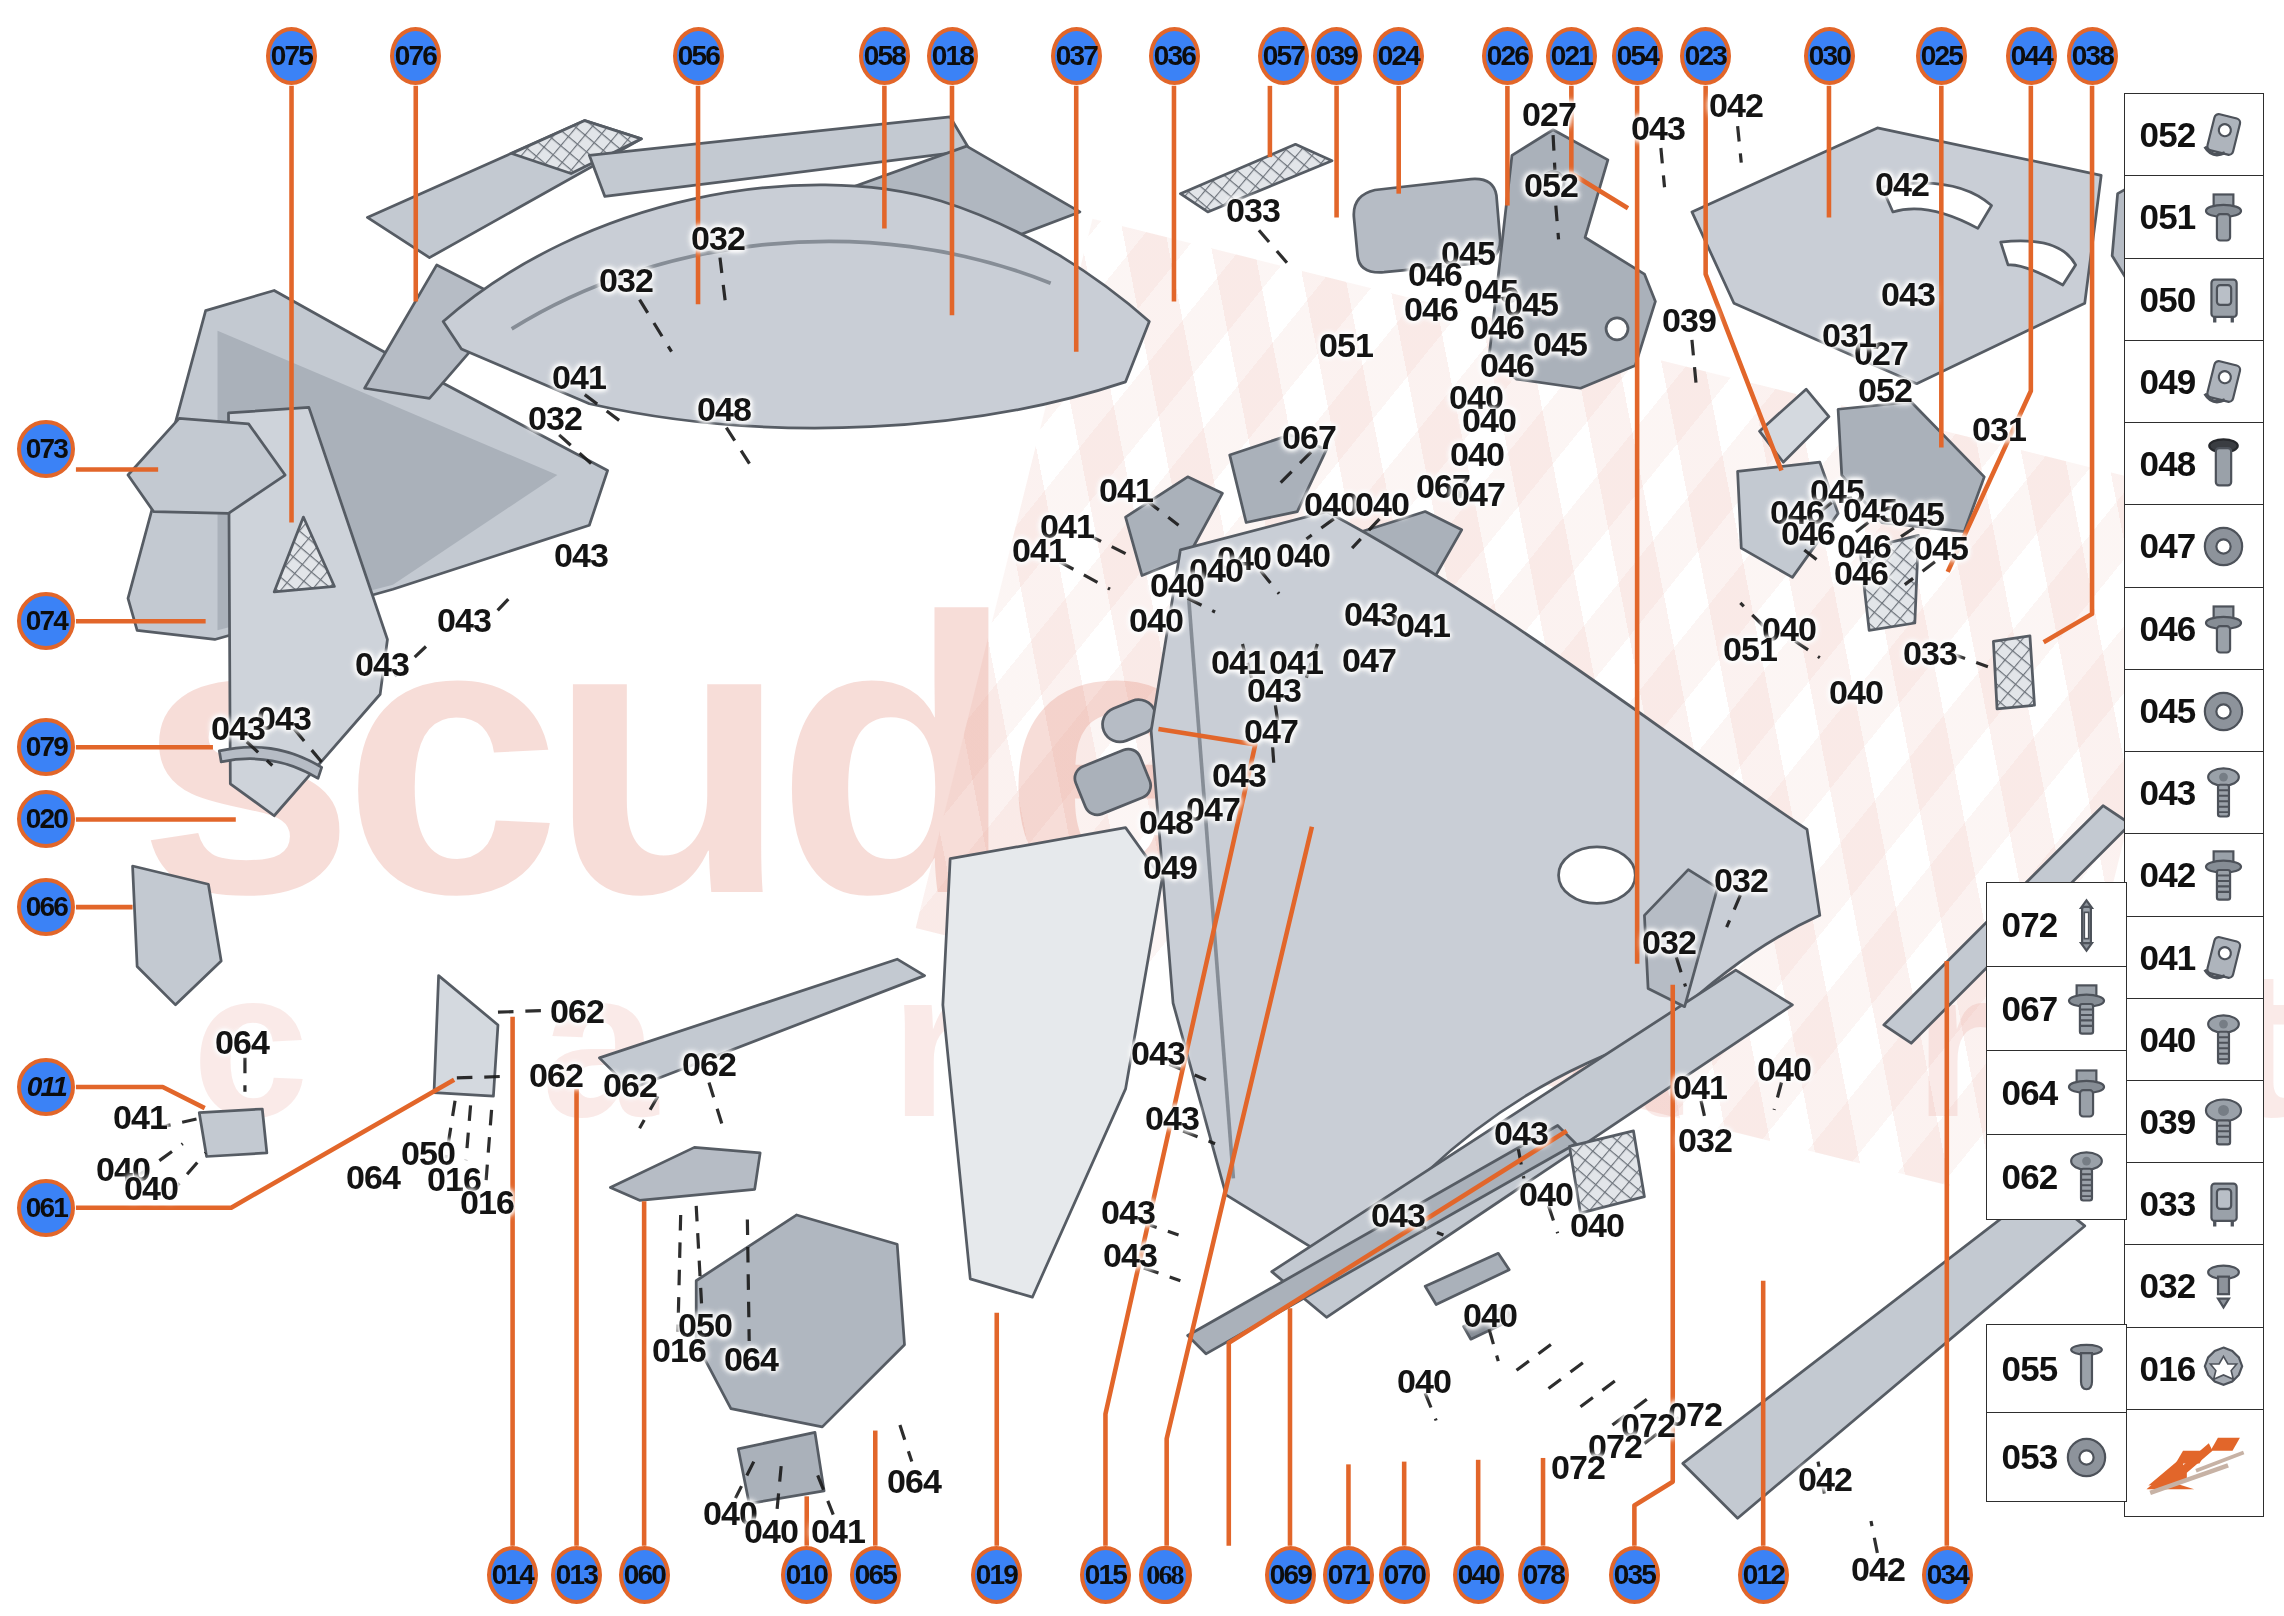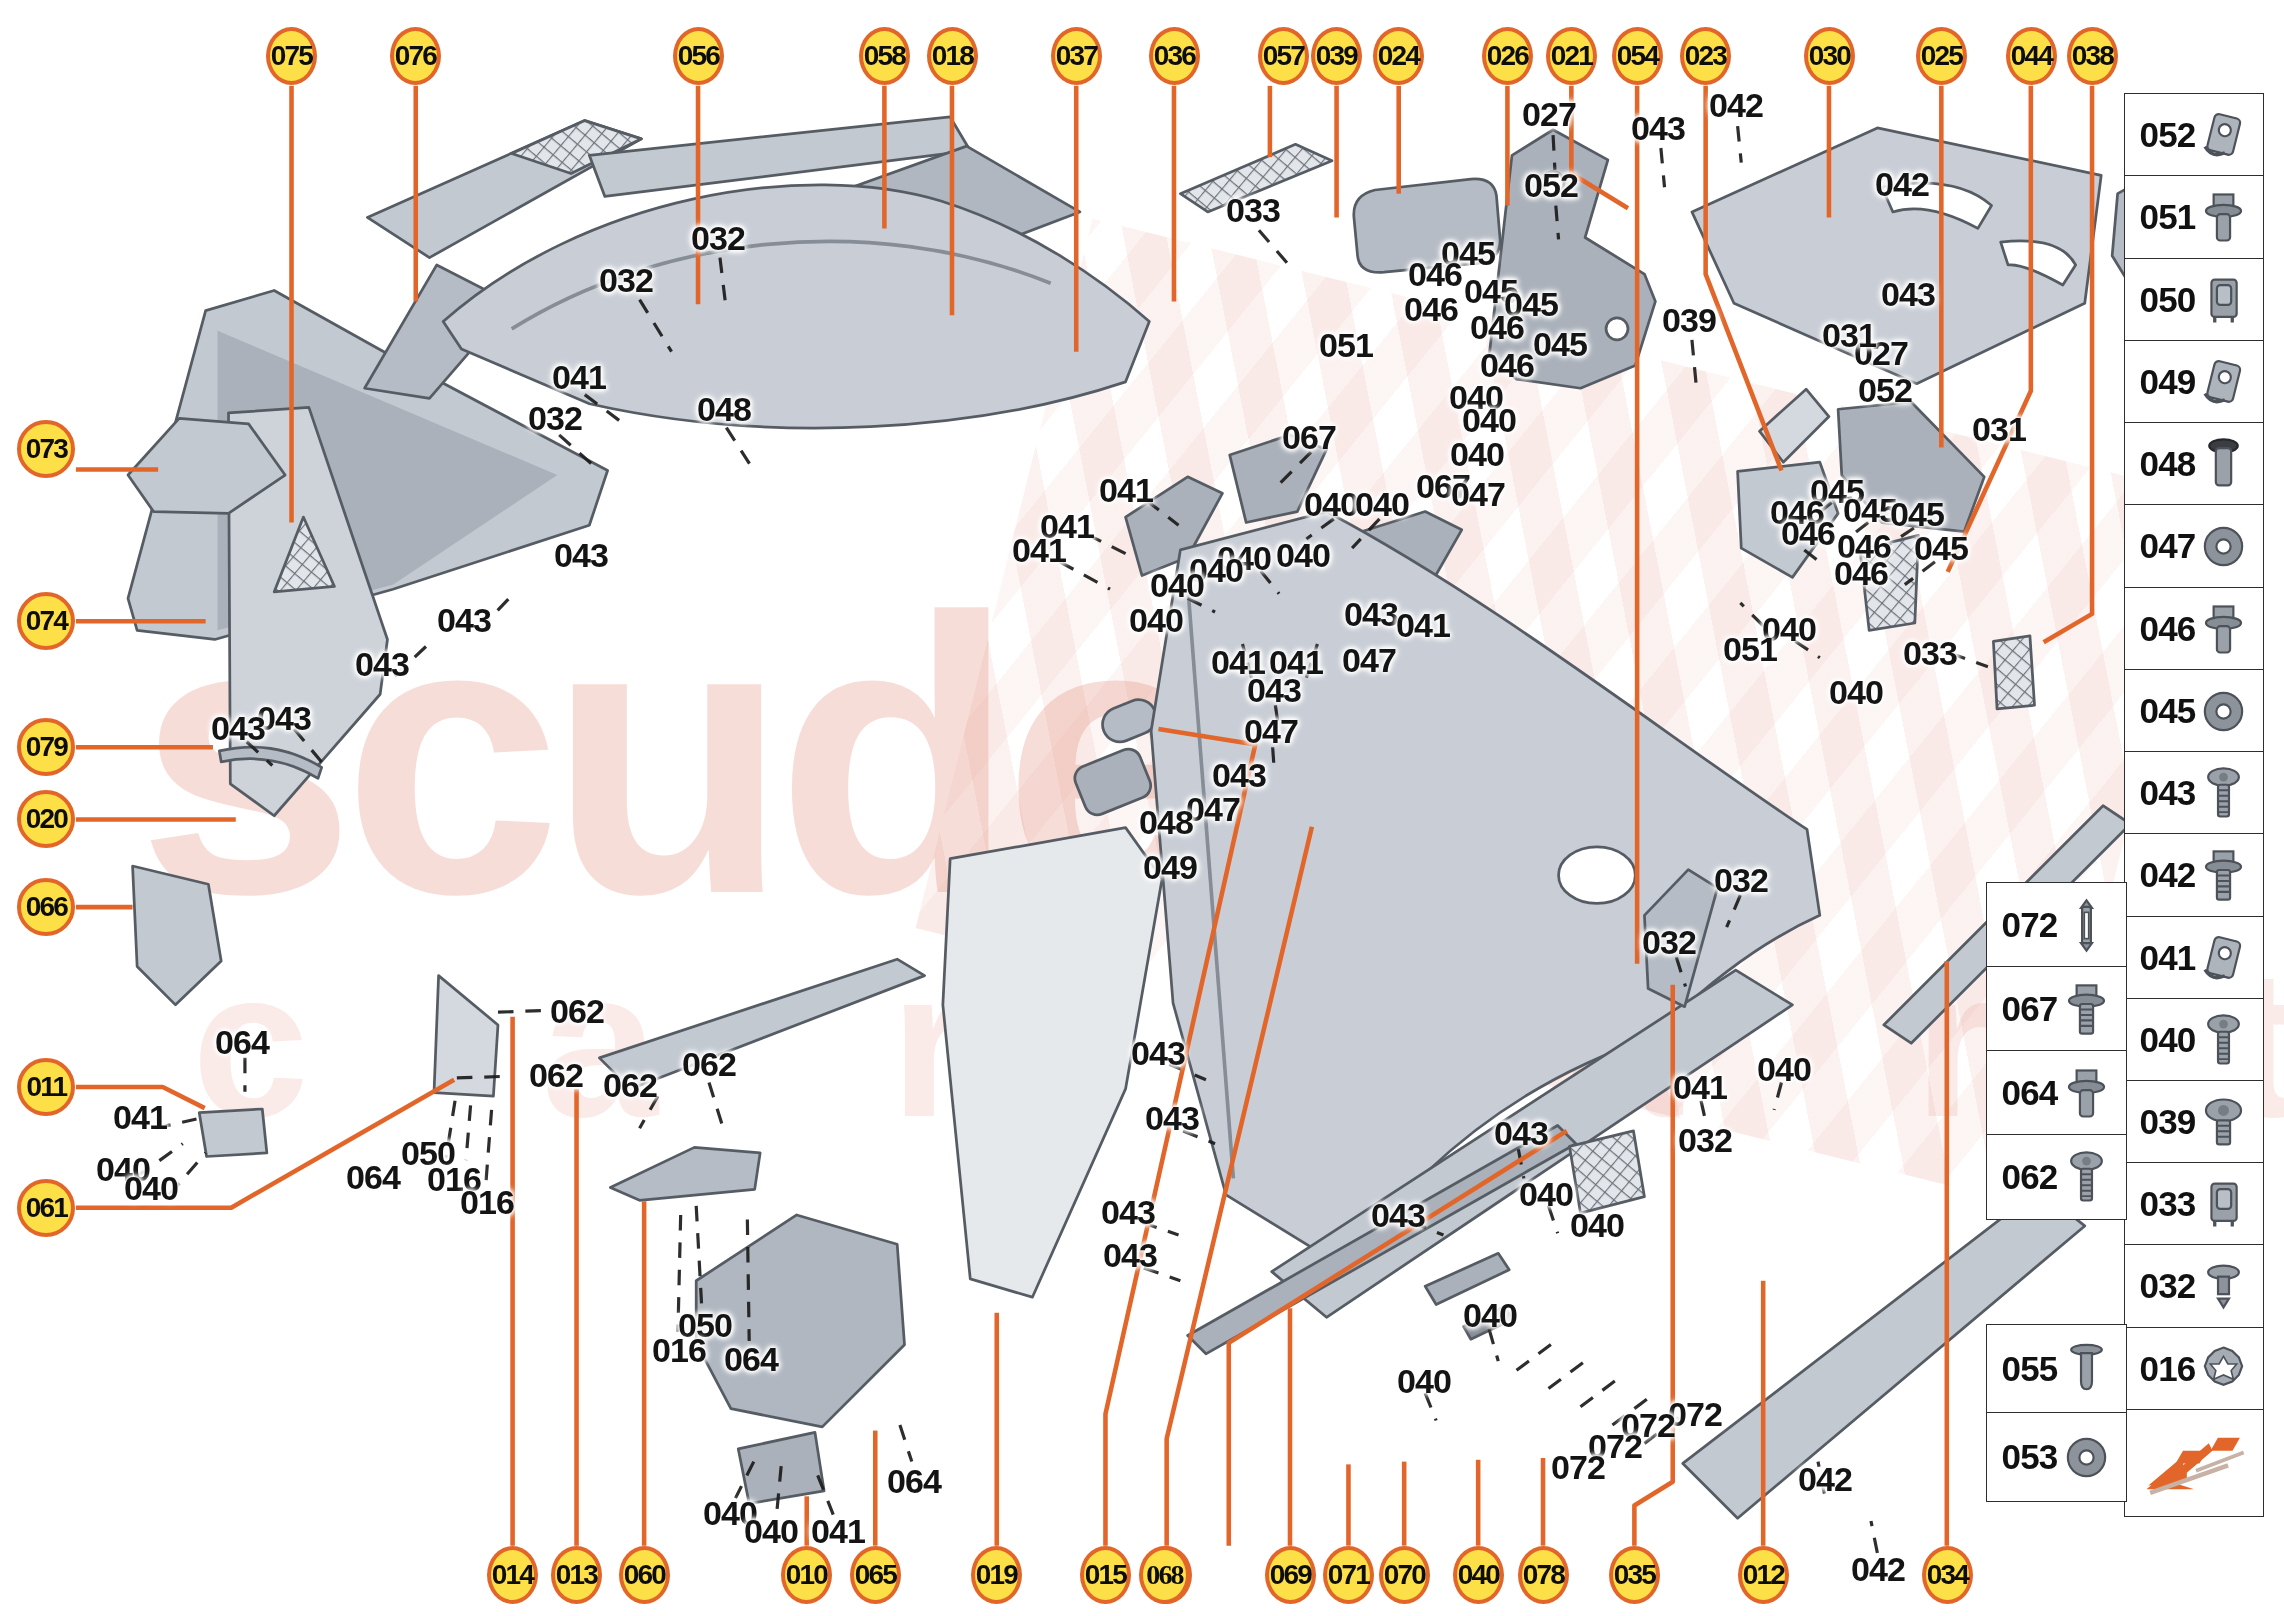--- a/index.html
+++ b/index.html
@@ -15,21 +15,21 @@
        background:
         repeating-linear-gradient(65deg, rgba(219,120,100,0.18) 0 42px, rgba(255,255,255,0) 42px 84px),
         repeating-linear-gradient(-65deg, rgba(219,120,100,0.12) 0 42px, rgba(255,255,255,0) 42px 84px);}
   svg.layer{position:absolute;left:0;top:0;z-index:2;}
   #leaders{z-index:3;}
   
   .plabel{position:absolute;transform:translate(-50%,-50%);font-size:34px;font-weight:700;color:#141414;
       letter-spacing:-0.9px;z-index:4;white-space:nowrap;
       text-shadow:0 0 4.6px #fff,0 0 4.6px #fff,0 0 6.4px #fff,0 0 6.4px #fff,0 0 8.2px #fff;}
   
-  .co{position:absolute;border:4.6px solid #e2662a;background:#fde047;display:flex;align-items:center;
+  .co{position:absolute;border:4.6px solid #e2662a;background:#3b82f6;display:flex;align-items:center;
       justify-content:center;font-weight:700;color:#0d0d0d;z-index:5;box-sizing:border-box;}
   .co-top,.co-bottom{width:51px;height:58px;border-radius:50%;font-size:28px;letter-spacing:-1.8px;}
   .co-left{width:58px;height:58px;border-radius:50%;font-size:28px;letter-spacing:-1.8px;}
   
   .lcell{position:absolute;background:#fff;border:1.8px solid #2e2e2e;box-sizing:border-box;z-index:6;
       display:flex;align-items:center;justify-content:space-between;padding:0 11px 0 14.6px;}
   .lcell .num{font-size:35px;font-weight:700;color:#111;letter-spacing:-0.9px;}
   .lcell .licon{width:58px;height:58px;display:flex;align-items:center;justify-content:center;}
   .lcell .licon svg{width:57px;height:57px;}
   .logocell .licon{width:110px;height:77px;margin:auto;}
@@ -384,21 +384,21 @@
       <div class="co co-bottom" style="left: 1453px; top: 1546px;">040</div>
       <div class="co co-bottom" style="left: 1518px; top: 1546px;">078</div>
       <div class="co co-bottom" style="left: 1609px; top: 1546px;">035</div>
       <div class="co co-bottom" style="left: 1738px; top: 1546px; text-align: right;">012</div>
       <div class="co co-bottom" style="left: 1922px; top: 1546px;">034</div>
       <div class="co co-left" style="left: 17.4px; top: 420px;">073</div>
       <div class="co co-left" style="left: 17.4px; top: 592px;">074</div>
       <div class="co co-left" style="left: 17.4px; top: 718px; text-align: right;">079</div>
       <div class="co co-left" style="left: 17.4px; top: 790px;">020</div>
       <div class="co co-left" style="left: 17.4px; top: 878px;">066</div>
-      <div class="co co-left" style="left: 17.4px; top: 1058px;">011</div>
+      <div class="co co-left" style="left: 17.4px; top: 1058px; font-style: italic;">011</div>
       <div class="co co-left" style="left: 17.4px; top: 1179px;">061</div>
     </div>
   <div id="legend">
       <div class="lcell" style="left: 2124px; top: 93px; width: 140px; height: 84px;">
         <span class="num">052</span>
         <span class="licon">
           <svg viewBox="0 0 52 52">
             <g transform="rotate(14 26 26)">
               <rect x="14" y="8" width="24" height="34" rx="4" fill="#aeb4bc" stroke="#4d525a" stroke-width="2"></rect>
               <circle cx="26" cy="21" r="5.5" fill="#fff" stroke="#4d525a" stroke-width="2"></circle>

